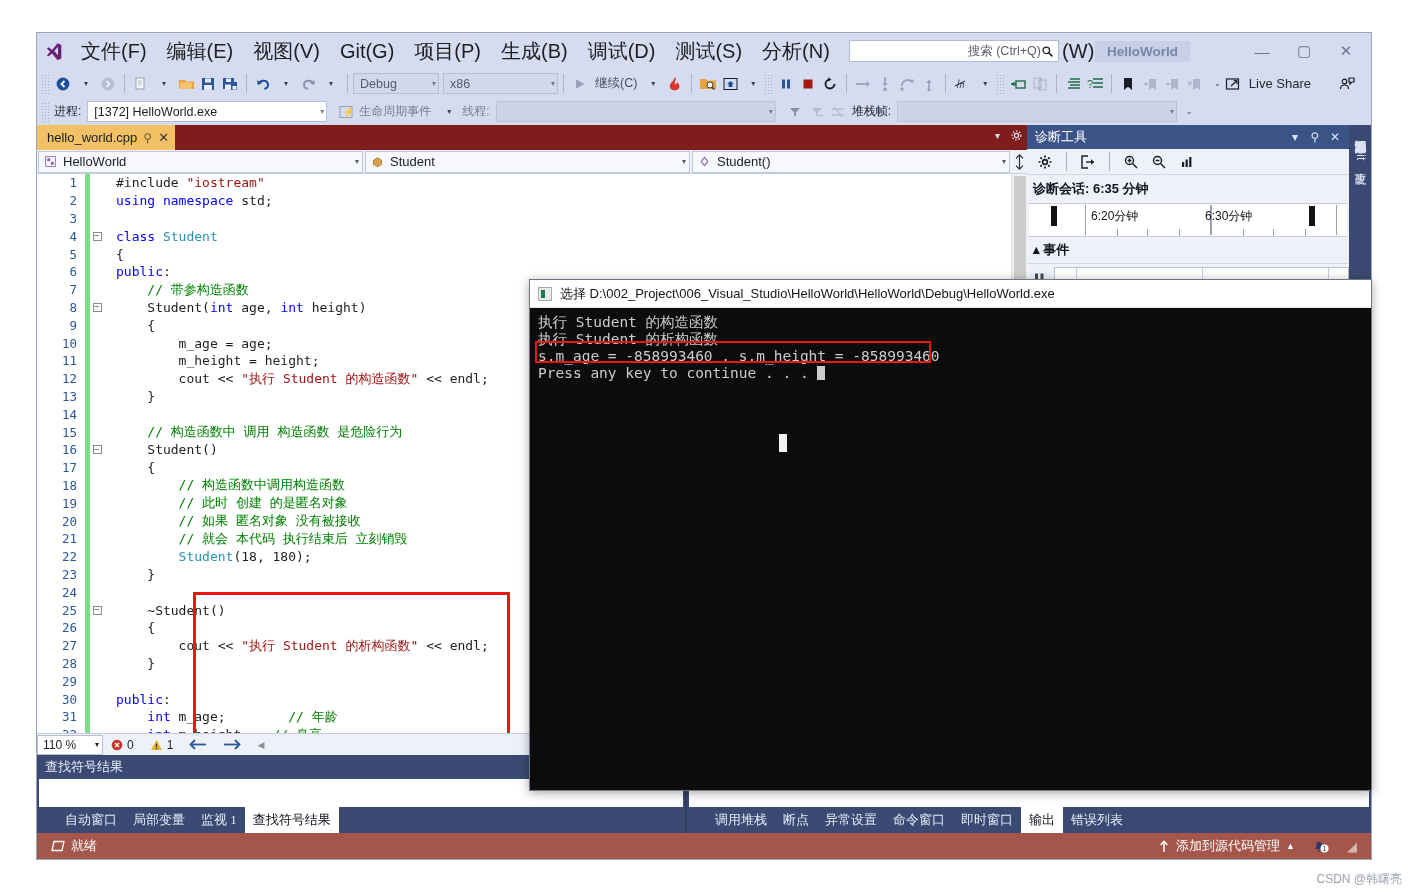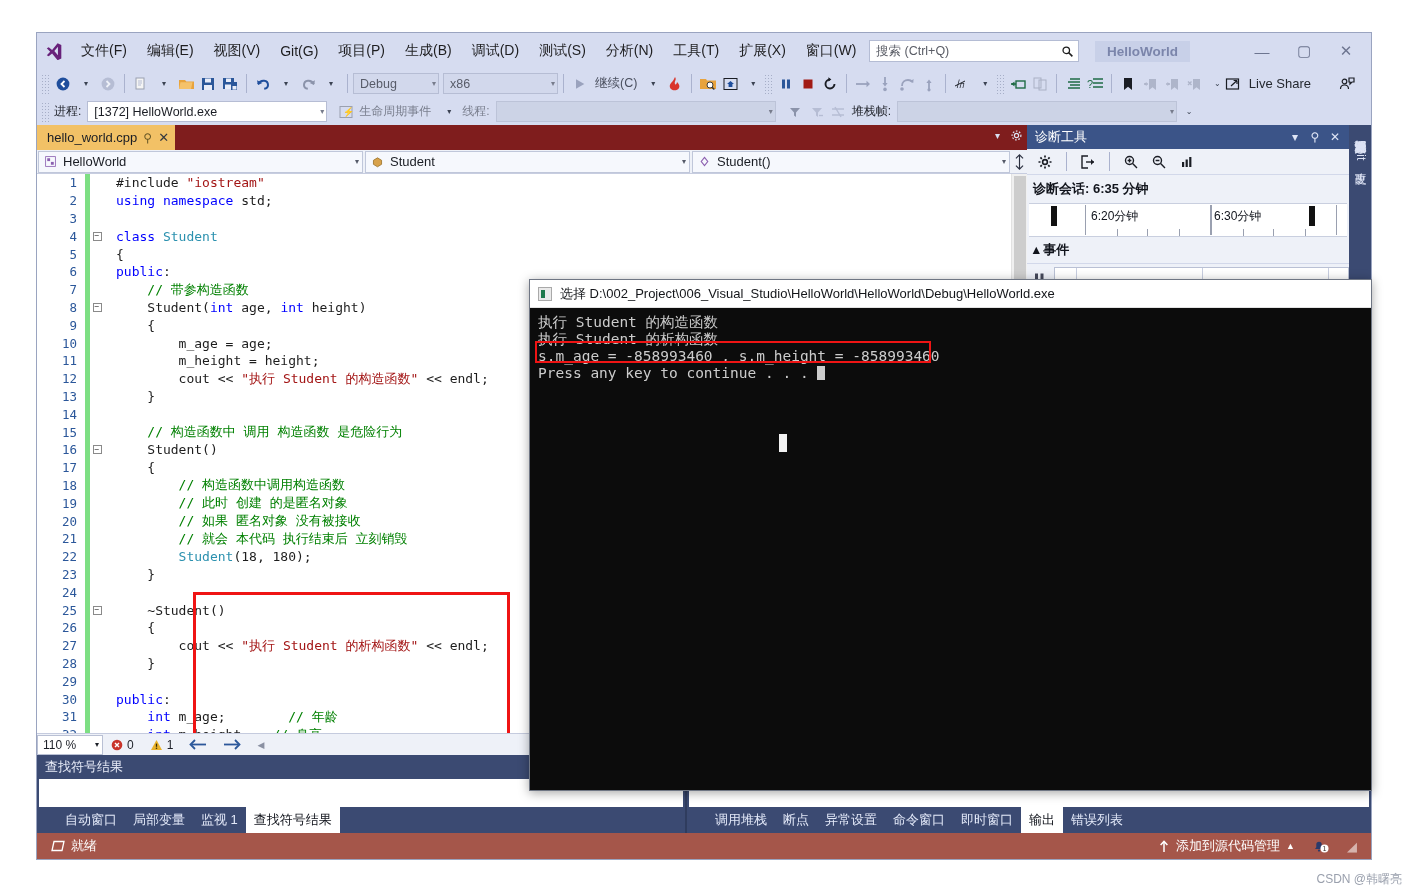--- a/index.html
+++ b/index.html
@@ -27,30 +27,31 @@
     height: 36px; background: #d6dcf0;
     display: flex; align-items: center;
     flex: none;
     position: relative;
   }
   .vslogo {
     width: 34px; height: 36px;
     display: flex; align-items: center; justify-content: center;
   }
   .menu-item {
-    font-size: 14px; color: #1e1e20;
+    font-size: 20px; color: #1e1e20;
     padding: 3px 9px; margin: 0 1px;
     white-space: nowrap; cursor: default;
   }
   .searchbox {
-    position: absolute; left: 832px; top: 7px;
+    position: absolute; left: 812px; top: 7px;
     width: 210px; height: 22px;
     background: #ffffff; border: 1px solid #b4bcd4;
     display: flex; align-items: center;
     padding: 0 4px 0 6px;
+    text-align: right;
   }
   .searchbox .ph { font-size: 12.5px; color: #5a5d66; flex: 1; }
   .wintitle {
     position: absolute; left: 1058px; top: 8px;
     font-size: 13.5px; font-weight: bold; color: #7b85ab;
     background: #c8d0e8; padding: 3px 12px;
   }
   .wbtns { position: absolute; right: 4px; top: 0; height: 36px; display: flex; align-items: center; }
   .wbtn { width: 42px; height: 30px; display: flex; align-items: center; justify-content: center;
           color: #6d7590; font-size: 15px; }
@@ -158,21 +159,21 @@
                 border-bottom: 1px solid #d2d8ea; }
   .eventrow { height: 28px; display: flex; align-items: center; padding-left: 6px; gap: 8px; flex: none; }
   .evtrack { flex: 1; height: 22px; background: #ffffff; border: 1px solid #b9c0d4; display:flex; }
   .evtrack .seg { border-right: 1px solid #c8cee0; }
   
   .rdock { width: 22px; background: #3b4a72; display: flex; flex-direction: column; align-items: center;
            padding-top: 6px; gap: 14px; flex: none; }
   .vtab { writing-mode: vertical-rl; font-size: 12px; color: #dde3f4; letter-spacing: 0px; }
   
   .bottomrow { height: 78px; display: flex; background: #3b4a72; flex: none; }
-  .bpanel { display: flex; flex-direction: column; min-width: 0; }
+  .bpanel { display: flex; flex-direction: column; min-width: 0; font-family: Liberation Serif, serif; }
   .bp-left { width: 650px; border-right: 2px solid #2f3c5e; }
   .bp-right { flex: 1; }
   .bp-hdr { height: 24px; display: flex; align-items: center; padding: 0 4px 0 8px;
             color: #e8ecf8; font-size: 13px; }
   .bp-hdr .sp { flex: 1; }
   .bp-hdr .hicon { width: 16px; text-align: center; font-size: 11px; color: #cfd7ee; }
   .bp-body { flex: 1; background: #ffffff; margin: 0 2px; }
   .bp-tabs { height: 26px; display: flex; align-items: center; gap: 0; padding-left: 20px; }
   .bp-tab { font-size: 13px; color: #e2e8f8; padding: 4px 8px; white-space: nowrap; }
   .bp-tab.active { background: #ffffff; color: #11141c; }
@@ -698,21 +699,21 @@
         </div>
         <div class="diagsession">诊断会话: 6:35 分钟</div>
         <div class="timeline">
           <div class="tlmark" style="left:22px"></div>
           <div class="tlbox" style="left:56px;width:126px"></div>
           <div class="tllbl" style="left:62px">6:20分钟</div>
           <div class="tltick" style="left:88px"></div>
             <div class="tltick" style="left:118px"></div>
             <div class="tltick" style="left:150px"></div>
           <div class="tlbox" style="left:182px;width:126px"></div>
-          <div class="tllbl" style="left:185px">6:30分钟</div>
+          <div class="tllbl" style="left:176px">6:30分钟</div>
           <div class="tltick" style="left:214px"></div>
             <div class="tltick" style="left:244px"></div>
             <div class="tltick" style="left:276px"></div>
           <div class="tlmark" style="left:280px"></div>
         </div>
         <div class="diagevents">▴ <span>事件</span></div>
         <div class="eventrow">
           <svg width="13" height="13" viewBox="0 0 13 13">
               <rect x="2" y="1.5" width="3" height="10" fill="#44485a"></rect>
               <rect x="7.5" y="1.5" width="3" height="10" fill="#44485a"></rect>

